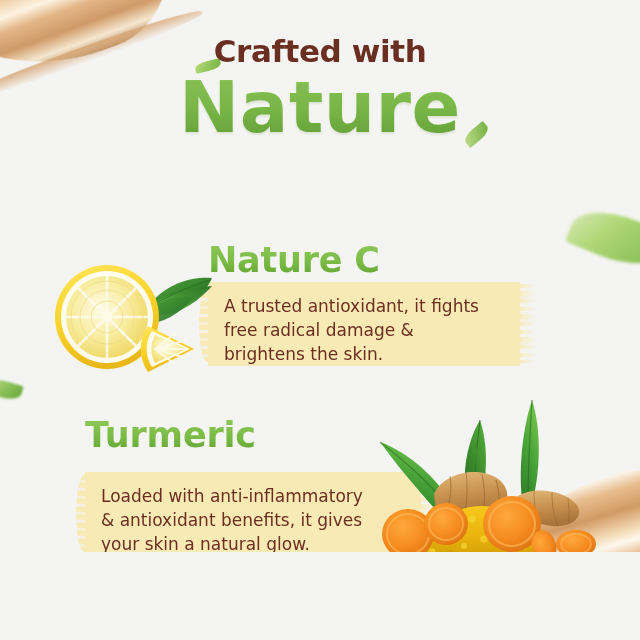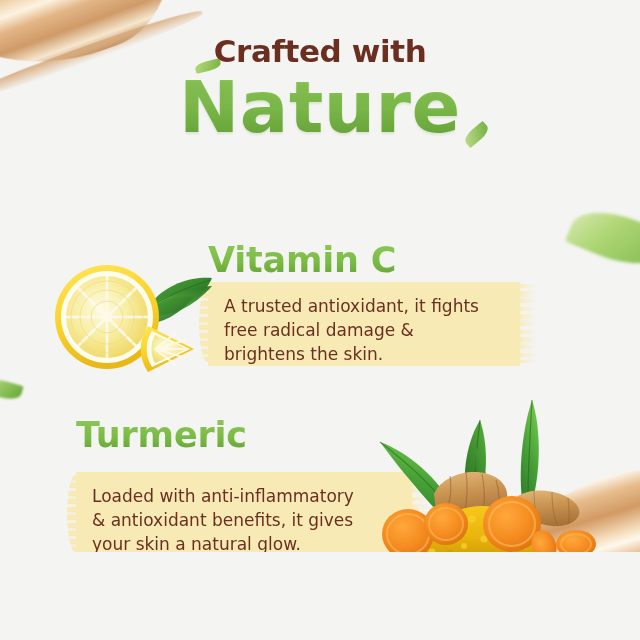--- a/index.html
+++ b/index.html
@@ -203,21 +203,21 @@
     position: relative;
     z-index: 3;
     white-space: pre-line;
   }
 
   
   #vitc-block { left: 208px; top: 243px; width: 330px; }
   #vitc-block .band { width: 262px; margin-top: 4px; }
 
   
-  #turmeric-block { left: 76px; top: 418px; width: 340px; }
+  #turmeric-block { left: 85px; top: 418px; width: 340px; }
   #turmeric-block .band { width: 286px; margin-top: 19px; }
 
   
   #lemon-art {
     position: absolute;
     left: 44px; top: 254px;
     width: 186px; height: 126px;
     z-index: 5;
   }
   #turmeric-art {
@@ -299,21 +299,21 @@
     <g stroke="#fdfaea" stroke-width="2.2" opacity=".9">
       <line x1="111" y1="95" x2="142" y2="86"></line>
       <line x1="111" y1="95" x2="143" y2="95"></line>
       <line x1="111" y1="95" x2="142" y2="104"></line>
       <line x1="111" y1="95" x2="132" y2="79"></line>
       <line x1="111" y1="95" x2="132" y2="111"></line>
     </g>
   </svg>
 
   <div class="block" id="vitc-block">
-    <div class="ing-title">Vitamin C</div>
+    <div class="ing-title">Nature C</div>
     <div class="band">
       <div class="band-text">A trusted antioxidant, it fights
 free radical damage &amp;
 brightens the skin.</div>
     </div>
   </div>
 
   <svg id="turmeric-art" viewBox="0 0 232 172">
     <defs>
       <linearGradient id="blade" x1="0" y1="1" x2="0.4" y2="0">

